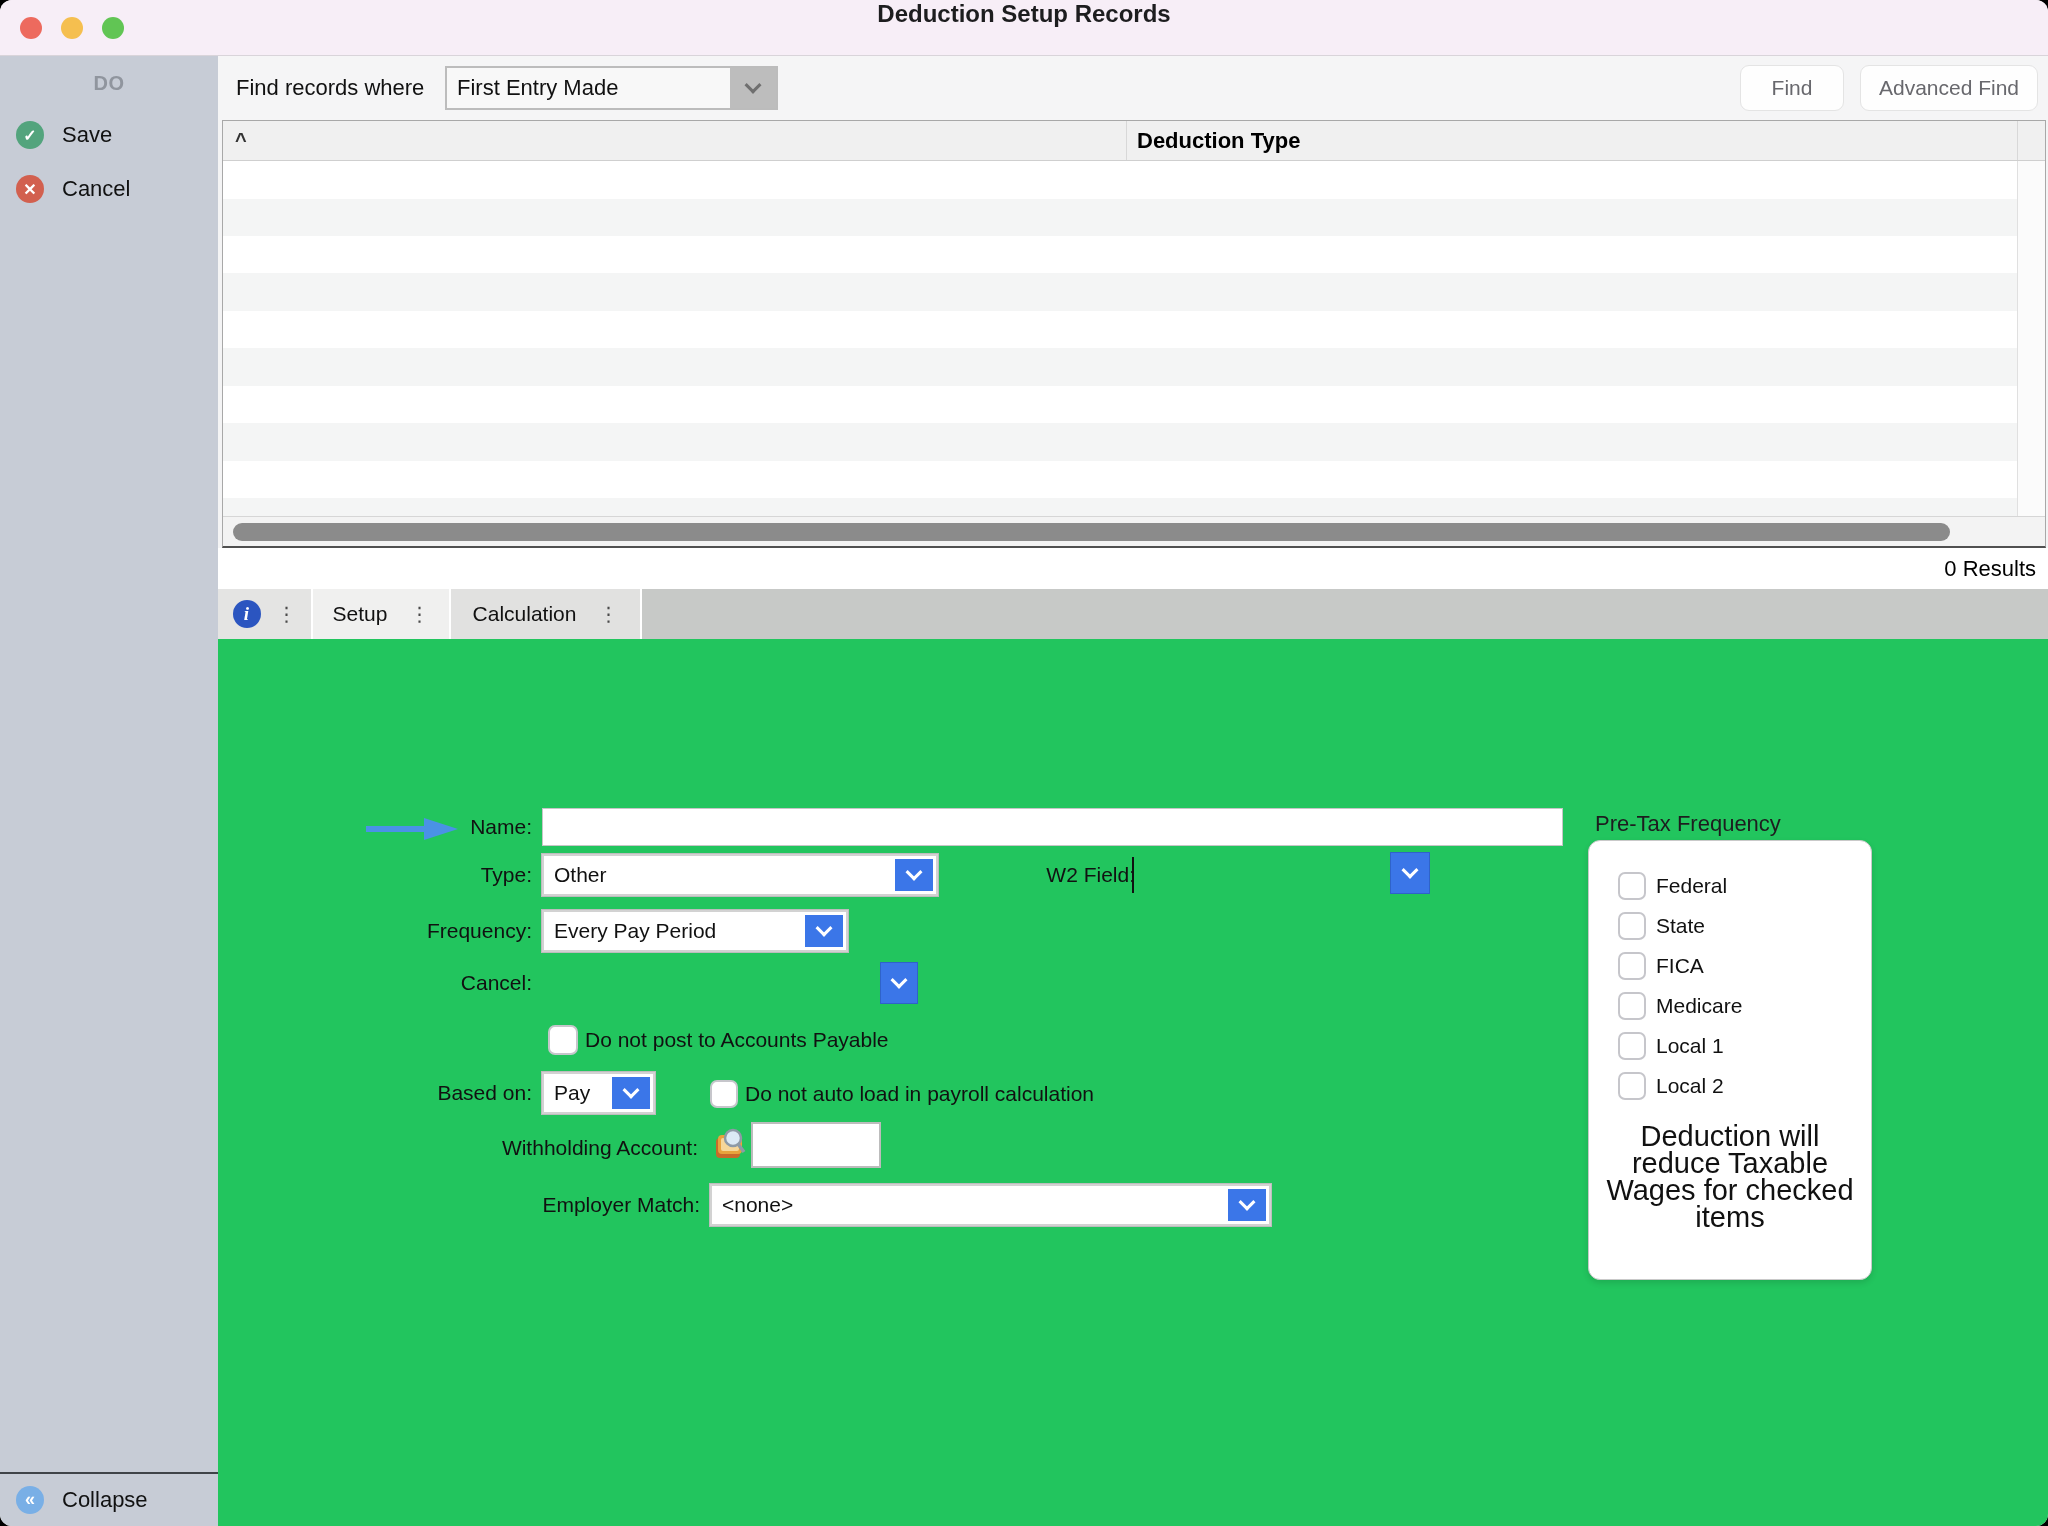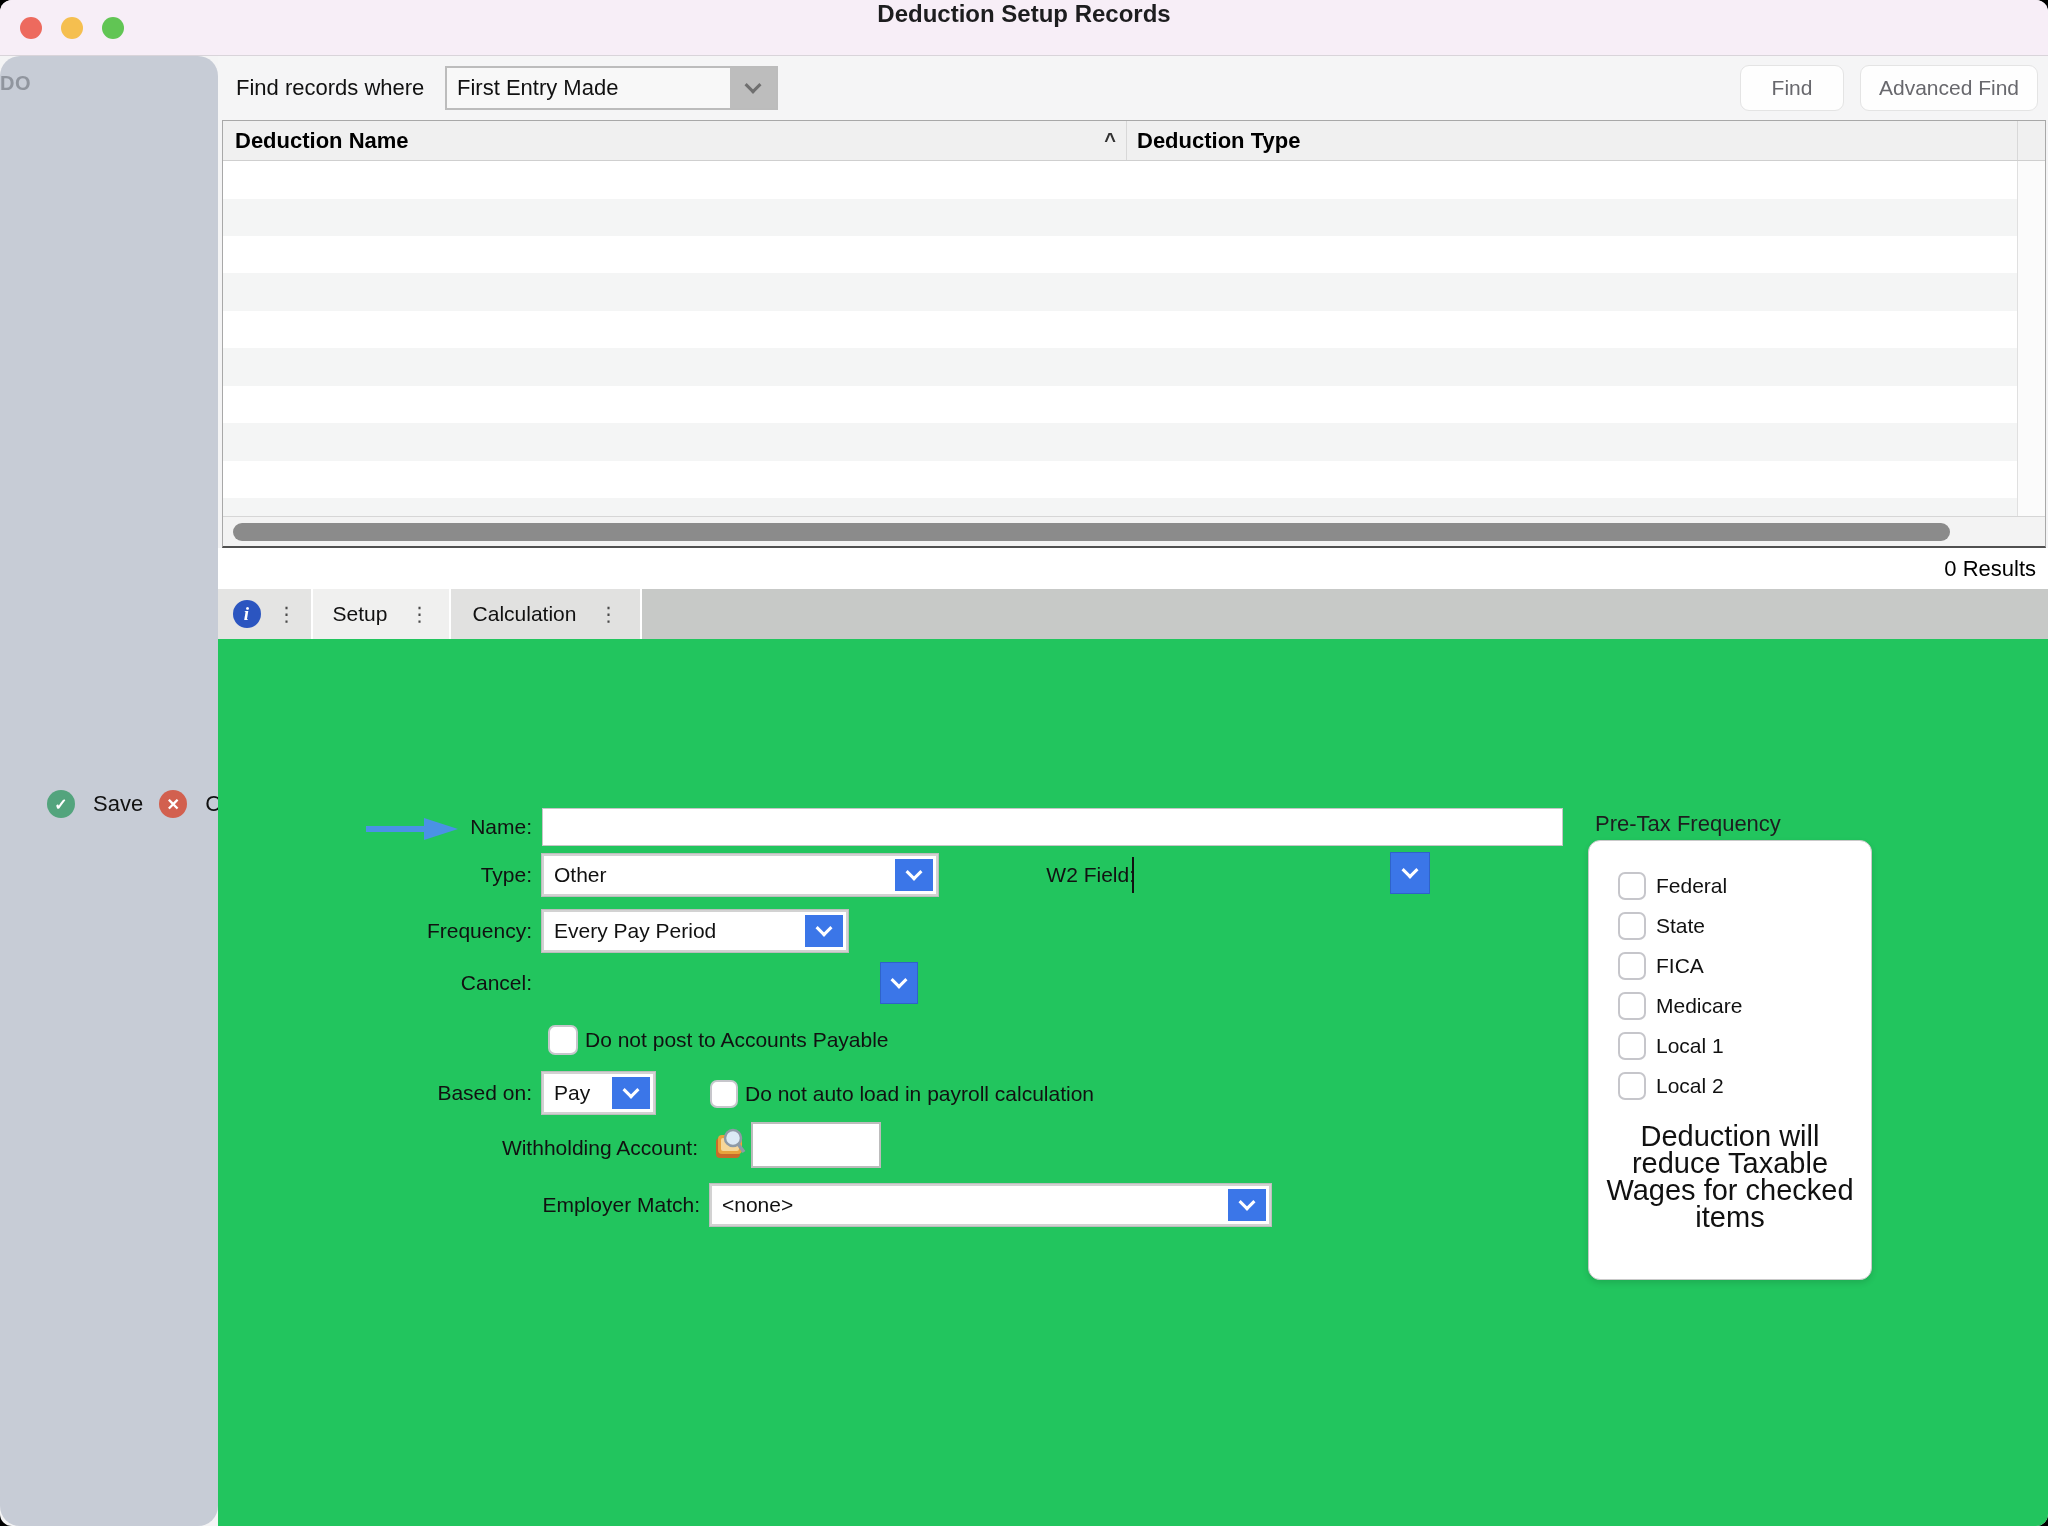--- a/index.html
+++ b/index.html
@@ -17,21 +17,21 @@
   .traffic { position:absolute; left:20px; top:17px; display:flex; gap:19px; }
   .light { width:22px; height:22px; border-radius:50%; }
   .light.red { background:#ed6a5e; }
   .light.yellow { background:#f5bf4f; }
   .light.green { background:#61c554; }
   .win-title { font-size:24px; font-weight:700; color:#1d1d1f; }
 
   
   .main { display:flex; height:1470px; }
   .sidebar {
-    width:218px; background:#c7ccd6; display:flex; flex-direction:row; flex-shrink:0;border-radius:20px;
+    width:218px; background:#c7ccd6; display:flex; flex-direction:column; flex-shrink:0;
   }
   .sidebar-header { text-align:center; margin-top:16px; font-size:20px; font-weight:700; color:#90959e; letter-spacing:0.5px; }
   .side-item { display:flex; align-items:center; gap:18px; padding-left:16px; margin-top:26px; font-size:22px; color:#111; cursor:default; }
   .side-icon { width:28px; height:28px; border-radius:50%; display:flex; align-items:center; justify-content:center; color:#fff; font-size:16px; font-weight:700; flex-shrink:0; }
   .side-icon.save { background:#53a47d; }
   .side-icon.cancel { background:#d2604f; }
   .side-spacer { flex:1; }
   .collapse-row { border-top:2px solid #3f4348; height:54px; display:flex; align-items:center; gap:18px; padding-left:16px; font-size:22px; color:#111; }
   .side-icon.collapse { background:#79afe6; font-size:18px; font-weight:700; padding-bottom:2px; }
 
@@ -157,21 +157,20 @@
         </div>
         <div class="find-buttons">
           <div class="btn find">Find</div>
           <div class="btn advfind">Advanced Find</div>
         </div>
       </div>
 
       <div class="table-wrap">
         <div class="t-header">
           <div class="t-col1">
-            <span class="col-label">Deduction Name</span>
             <span class="sort-caret">^</span>
           </div>
           <div class="t-col2">Deduction Type</div>
           <div class="t-colscroll"></div>
         </div>
         <div class="t-body">
           <div class="v-scroll-strip"></div>
         </div>
         <div class="h-scroll">
           <div class="h-thumb"></div>

